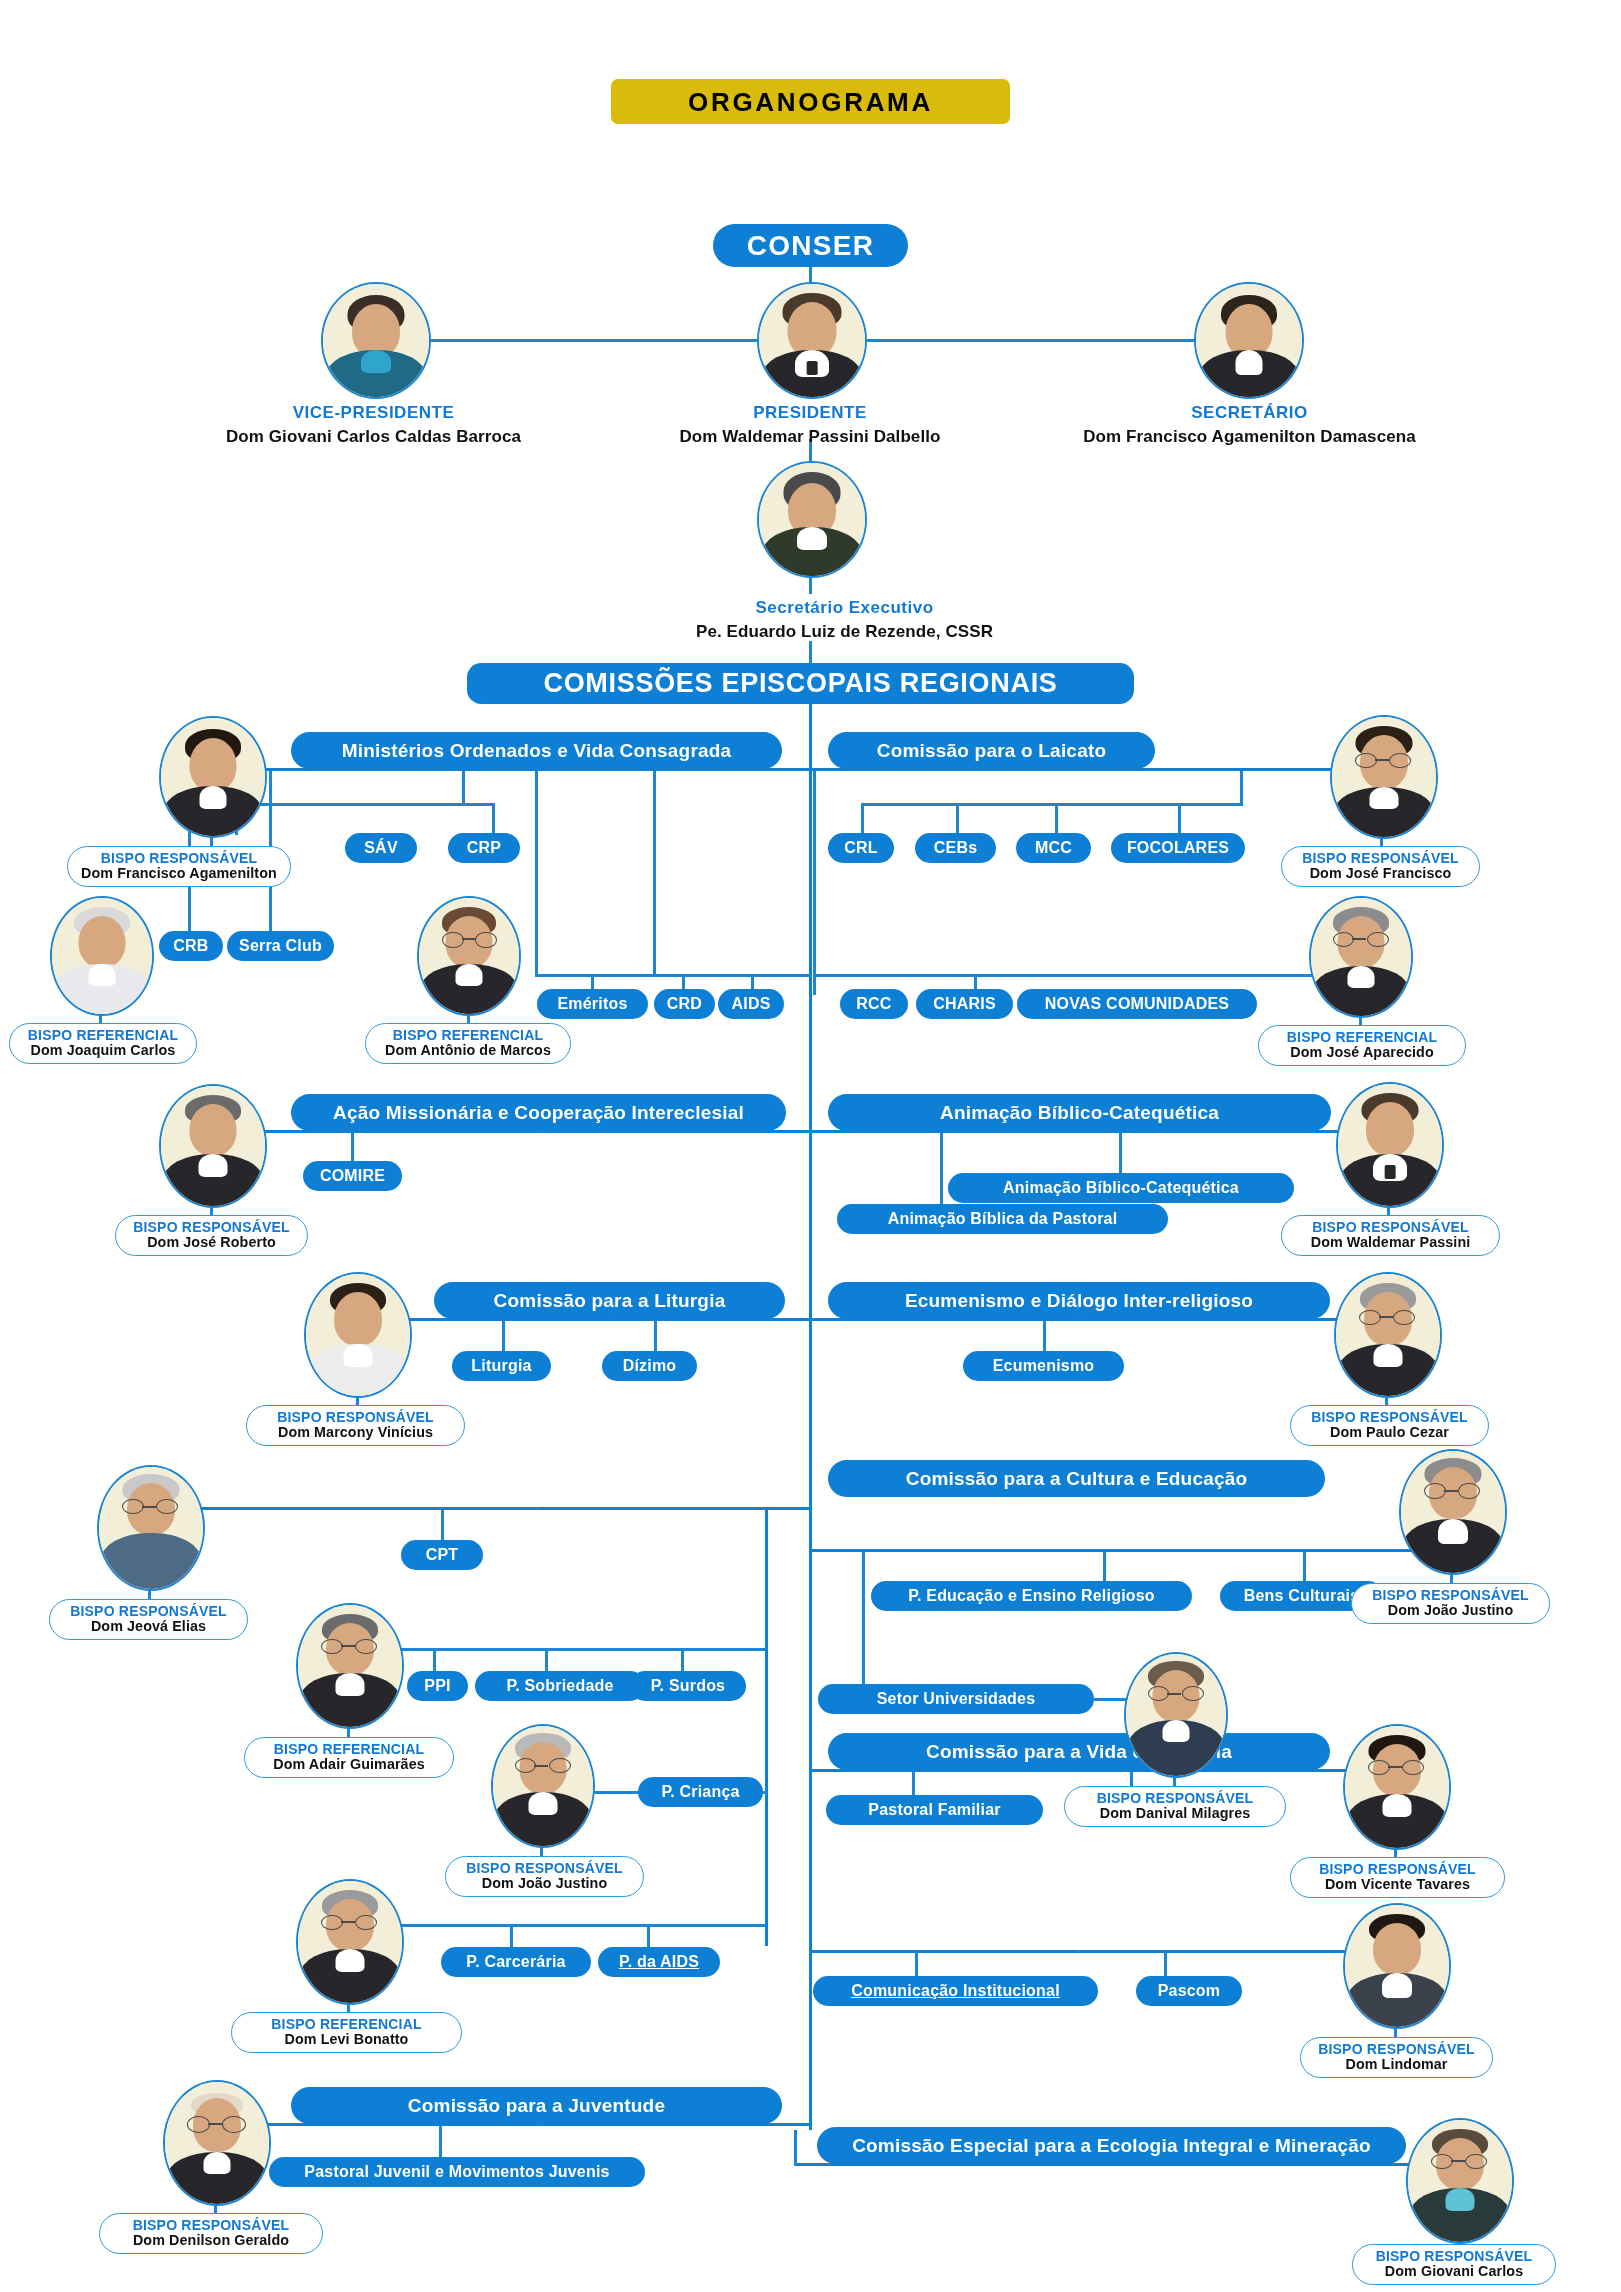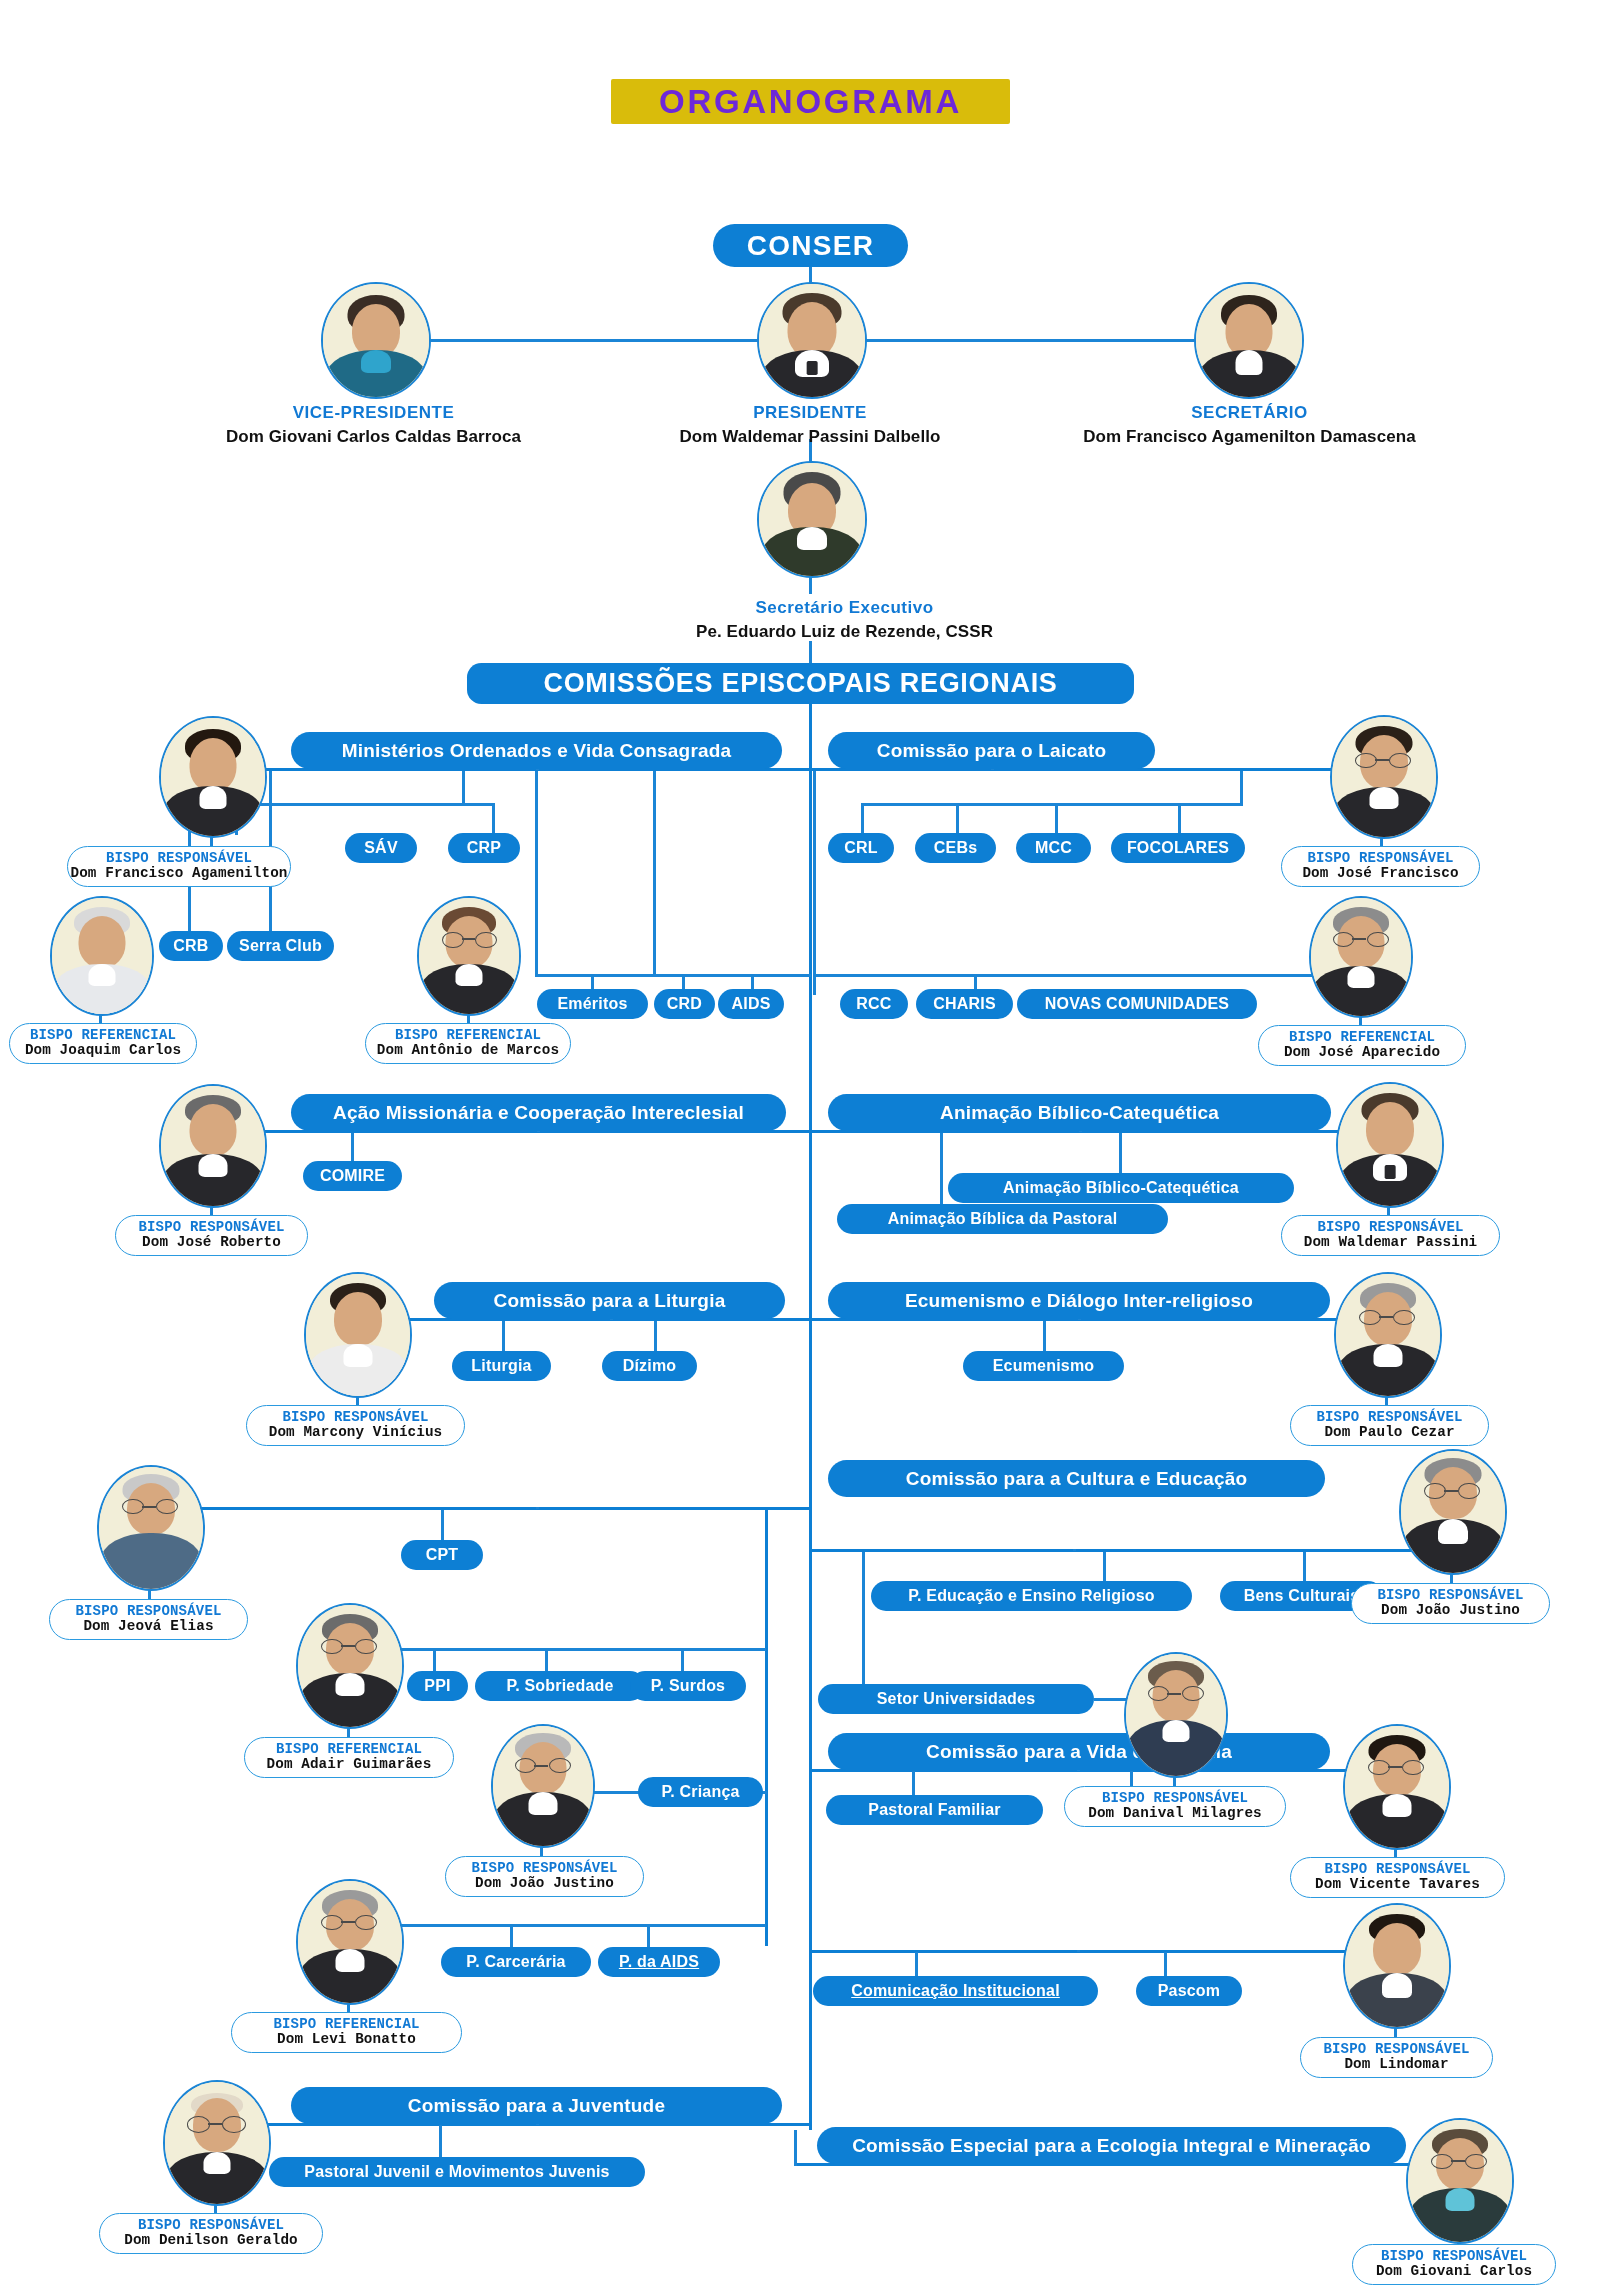--- a/index.html
+++ b/index.html
@@ -19,22 +19,22 @@
     border-radius:895px;
     display:flex;align-items:center;justify-content:center;
     text-align:center;
     font-weight:bold;
     letter-spacing:0.2px;
     white-space:nowrap;
     line-height:1;
     z-index:6;
   }
   .pill.title-yellow{
-    background:#d9bc0b;color:#6d28d9;border-radius:2px;
-    font-size:33px;letter-spacing:2.7px;
+    background:#d9bc0b;color:#000000;border-radius:7px;
+    font-size:26px;letter-spacing:2.7px;
   }
   .pill.conser{font-size:28px;letter-spacing:1.3px;}
   .pill.section{font-size:27px;letter-spacing:0.7px;border-radius:14.3px;}
   .pill.commission{font-size:19px;border-radius:895px;}
   .pill.sub{font-size:16px;border-radius:895px;}
 
   
   .ln{position:absolute;background:#1b85d6;z-index:1;}
   .lnv{width:2.7px;}
   .lnh{height:2.7px;}
@@ -71,21 +71,20 @@
   
   .plate{
     position:absolute;
     border:1.8px solid #2a9ae0;
     border-radius:895px;
     background:#ffffff;
     display:flex;flex-direction:column;align-items:center;justify-content:center;
     z-index:8;
     padding:2.7px 9px;
     box-sizing:border-box;
-    font-family:Liberation Mono, monospace;
   }
   .plate .role{
     color:#1179d4;font-weight:bold;font-size:14px;letter-spacing:0.2px;
     line-height:1.05;white-space:nowrap;
   }
   .plate .who{
     color:#111111;font-weight:bold;font-size:14.3px;letter-spacing:0.1px;
     line-height:1.1;white-space:nowrap;
   }
 

